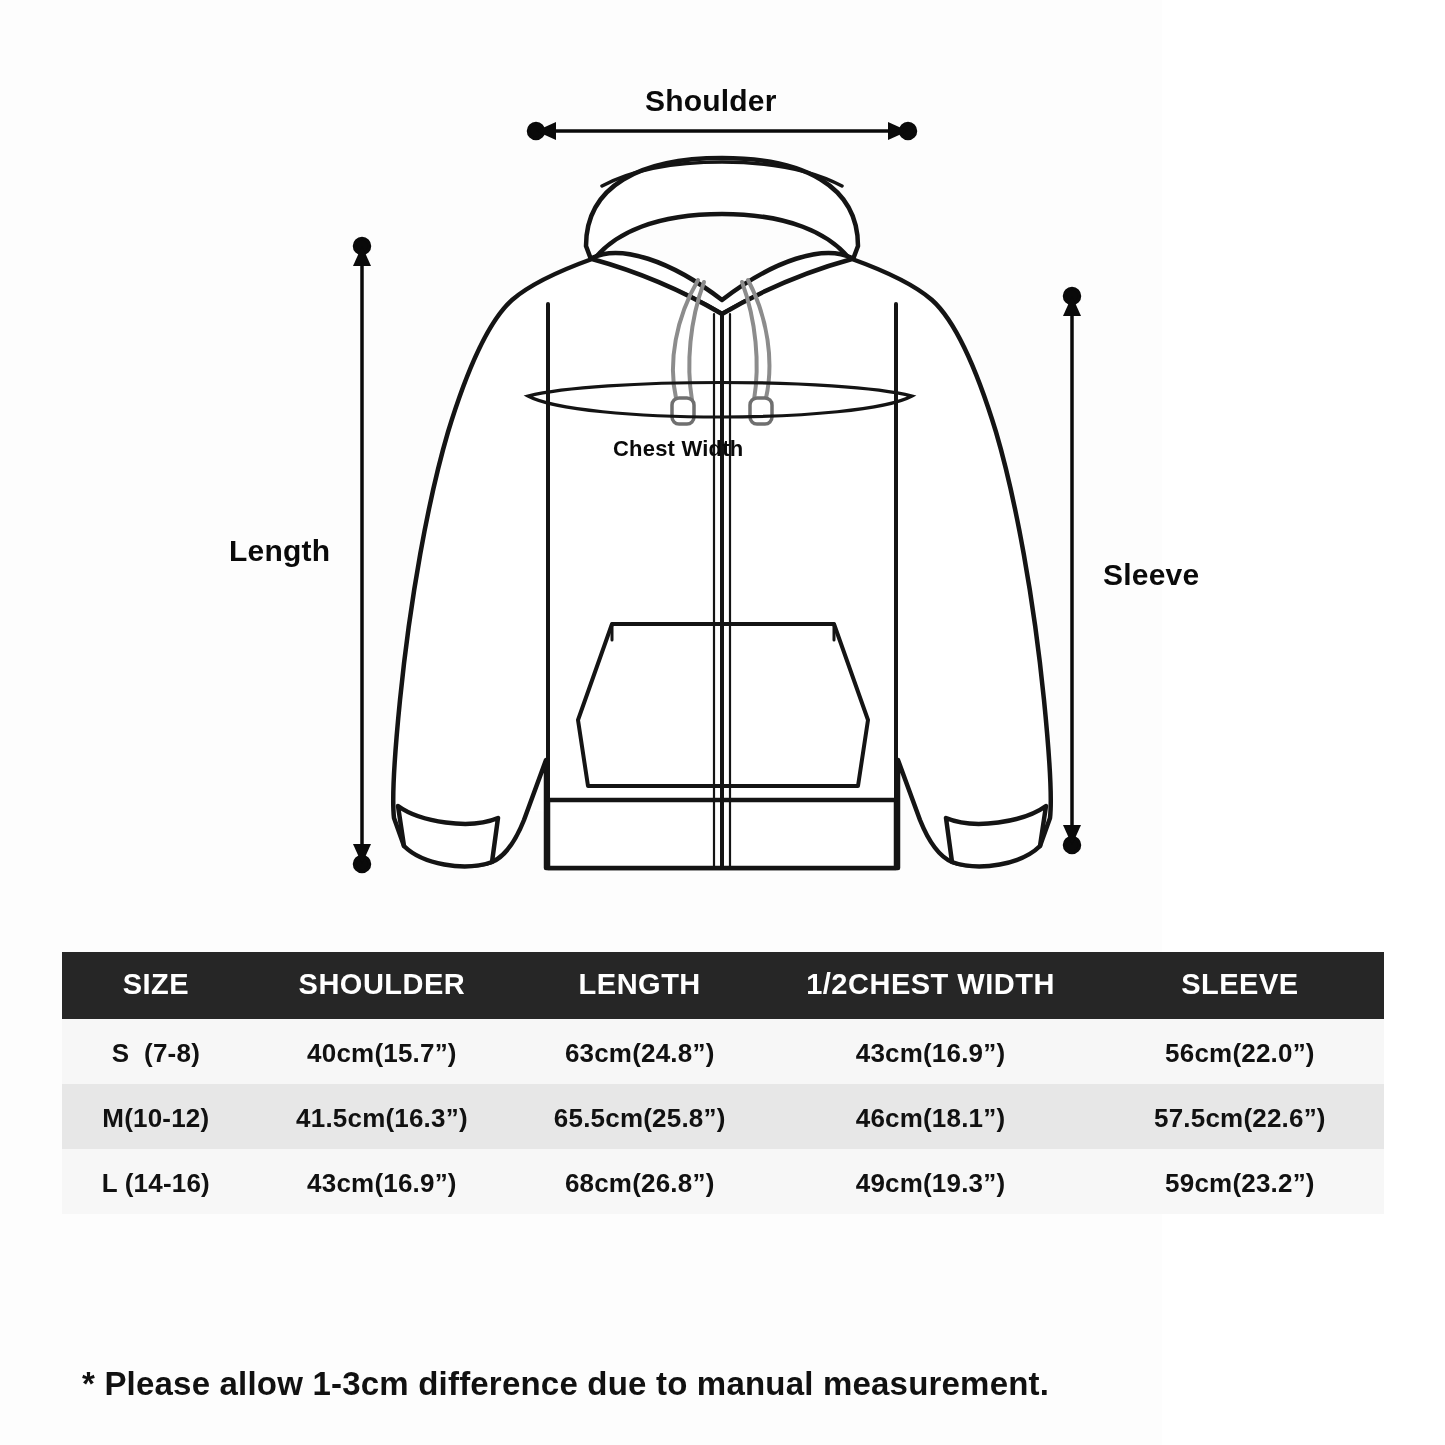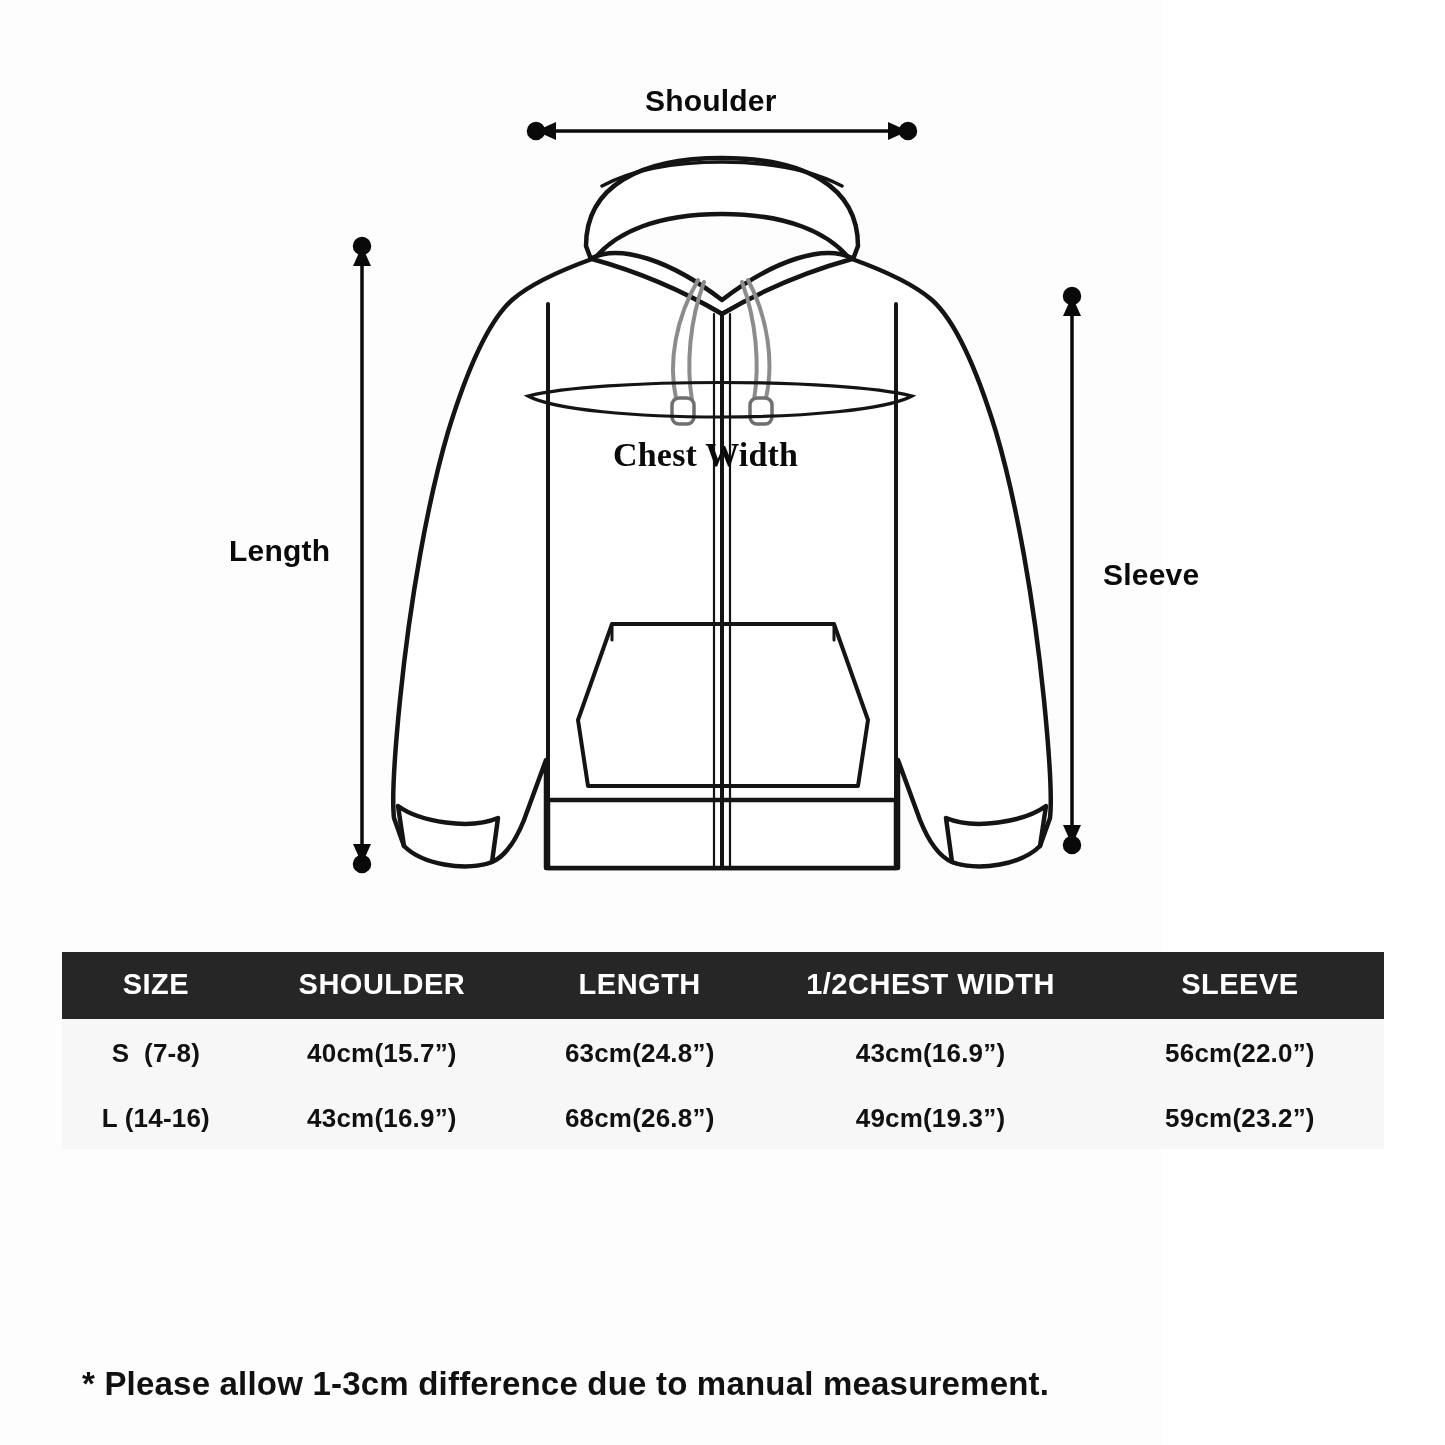--- a/index.html
+++ b/index.html
@@ -25,21 +25,21 @@
   #diagram svg { display: block; }
 
   .dim-label {
     position: absolute;
     font-weight: bold;
     color: #0a0a0a;
     letter-spacing: 0.2px;
     white-space: nowrap;
   }
   #label-shoulder { left: 645px; top: 84px; font-size: 30px; }
-  #label-chest    { left: 613px; top: 436px; font-size: 34px; font-family: Liberation Serif, serif; }
+  #label-chest    { left: 613px; top: 436px; font-size: 22px; }
   #label-length   { left: 229px; top: 534px; font-size: 30px; }
   #label-sleeve   { left: 1103px; top: 558px; font-size: 30px; }
 
   
   #table-wrap {
     position: absolute;
     left: 62px; top: 952px;
     width: 1322px;
   }
   table.size-table {
@@ -224,20 +224,27 @@
         </tr>
       </thead>
       <tbody>
         <tr class="row-odd">
           <td>S&nbsp;&nbsp;(7-8)</td>
           <td>40cm(15.7”)</td>
           <td>63cm(24.8”)</td>
           <td>43cm(16.9”)</td>
           <td>56cm(22.0”)</td>
         </tr>
+        <tr class="row-even">
+          <td>M(10-12)</td>
+          <td>41.5cm(16.3”)</td>
+          <td>65.5cm(25.8”)</td>
+          <td>46cm(18.1”)</td>
+          <td>57.5cm(22.6”)</td>
+        </tr>
         <tr class="row-odd">
           <td>L (14-16)</td>
           <td>43cm(16.9”)</td>
           <td>68cm(26.8”)</td>
           <td>49cm(19.3”)</td>
           <td>59cm(23.2”)</td>
         </tr>
       </tbody>
     </table>
   </div>

